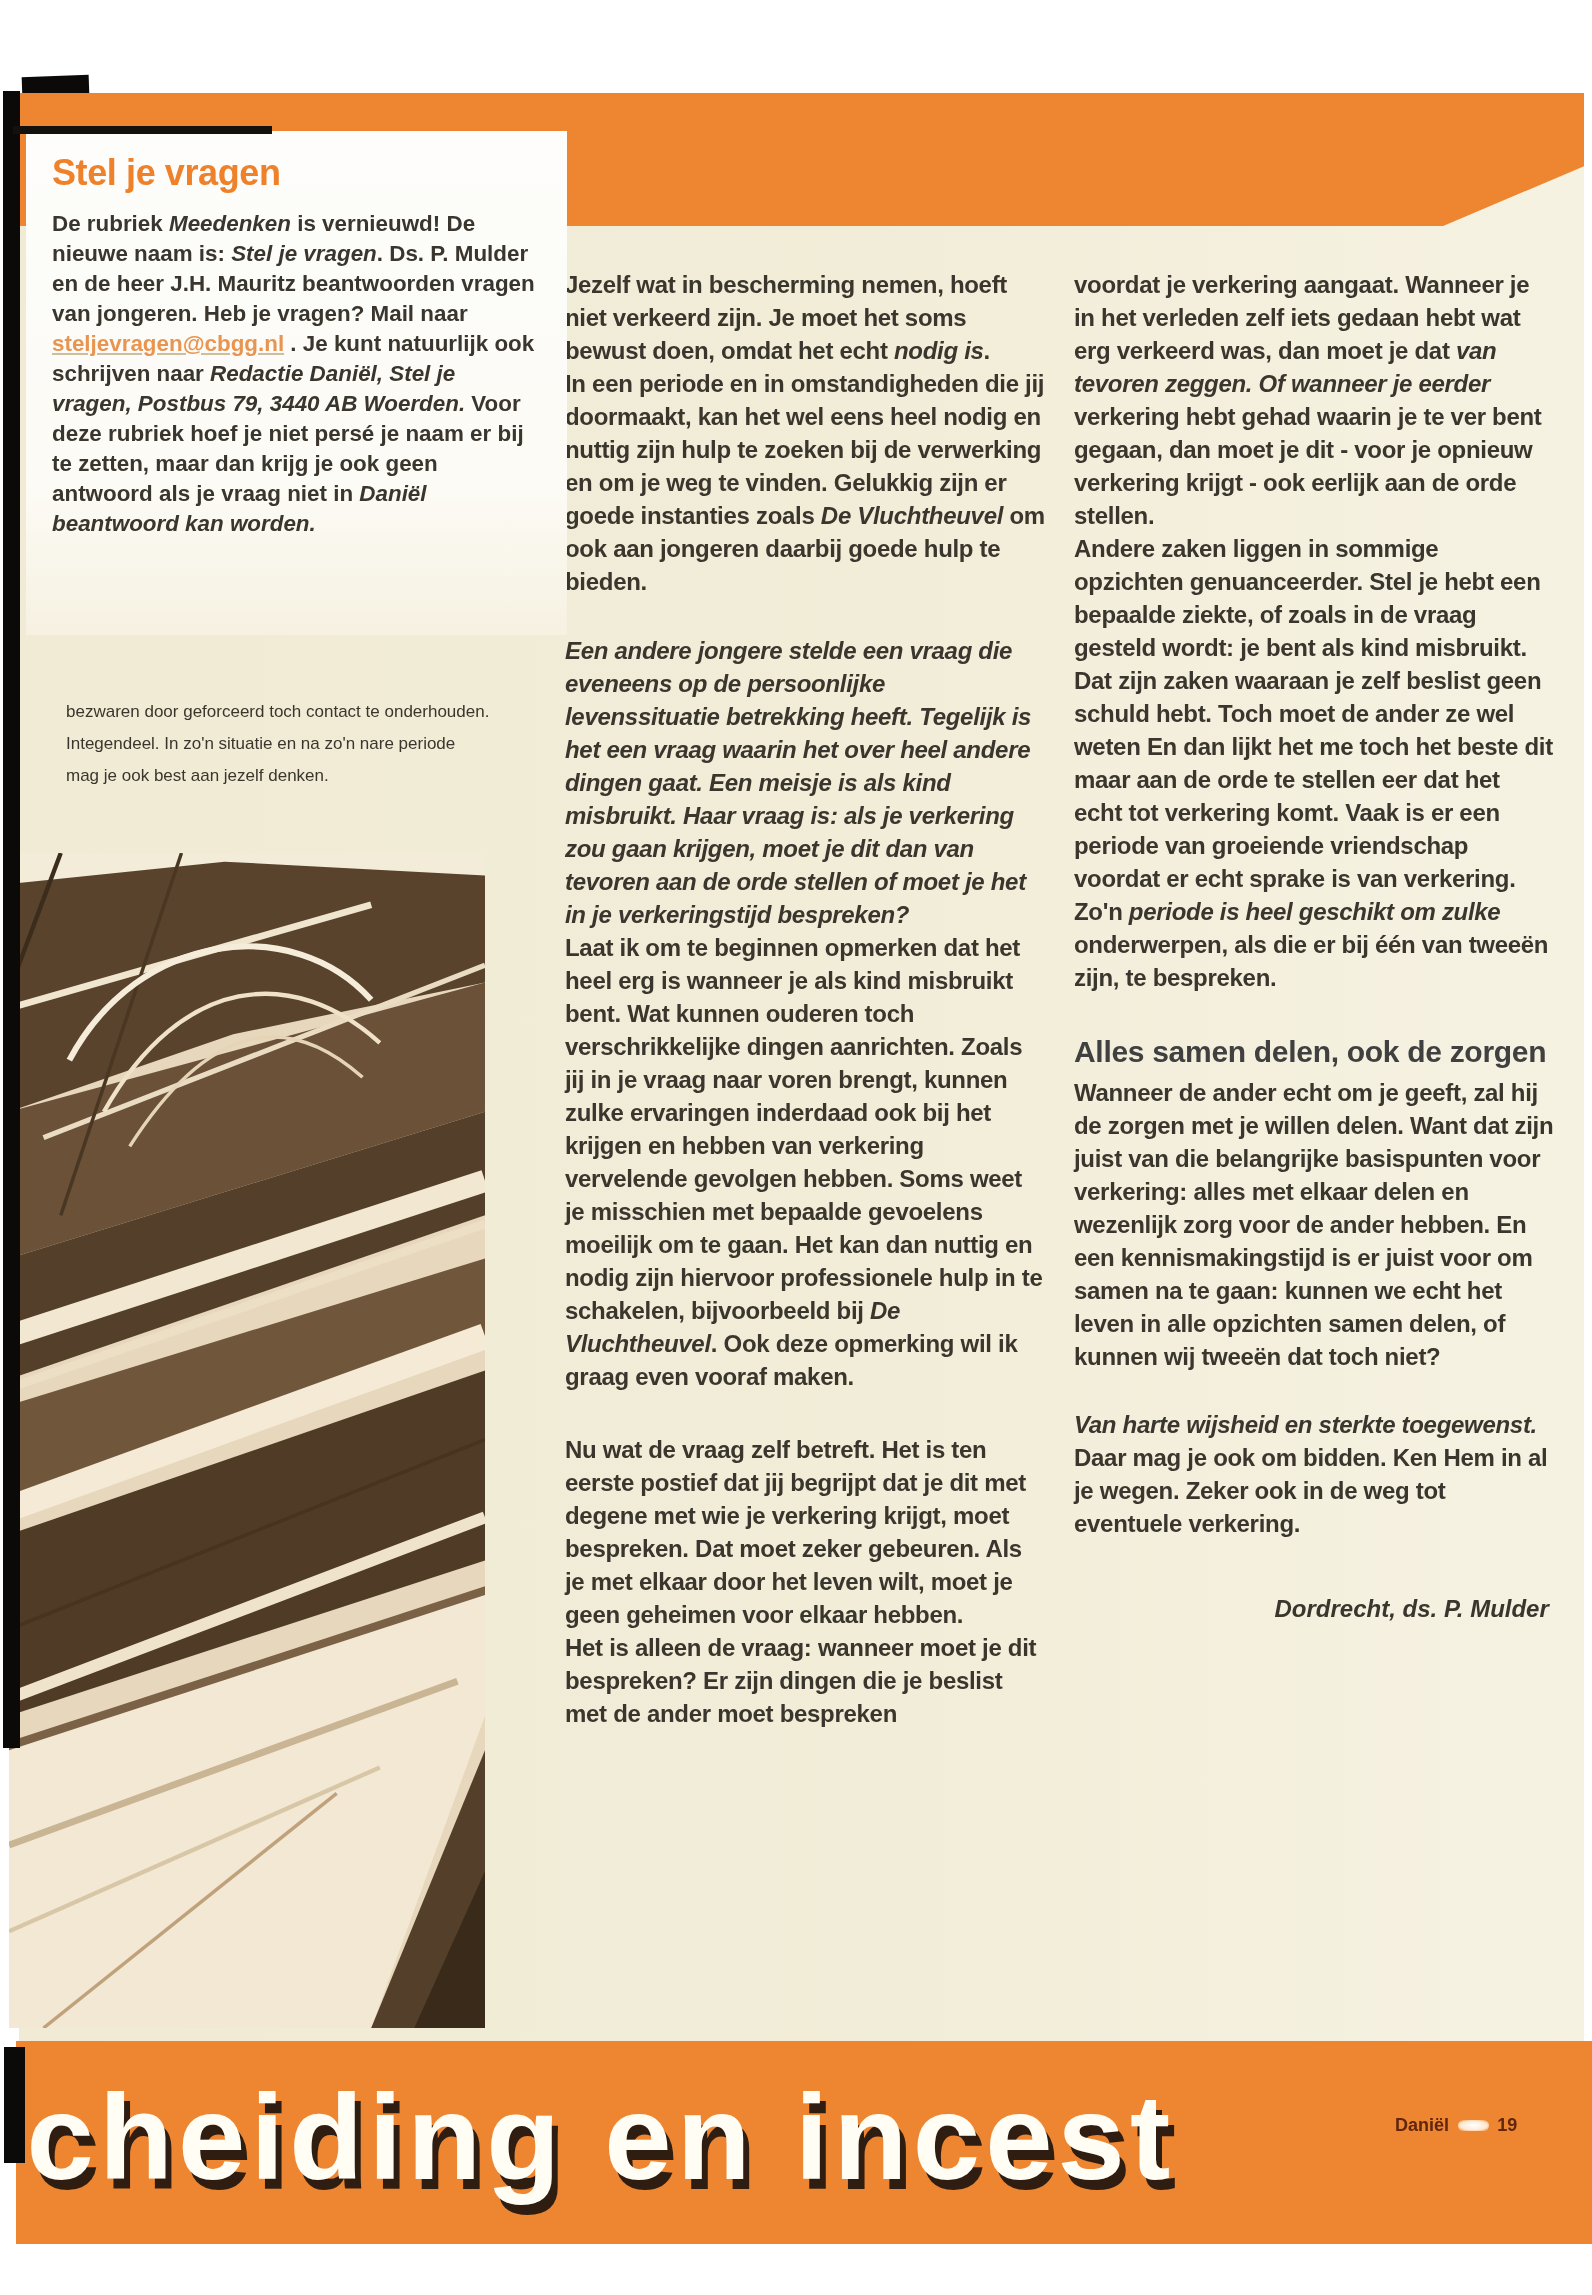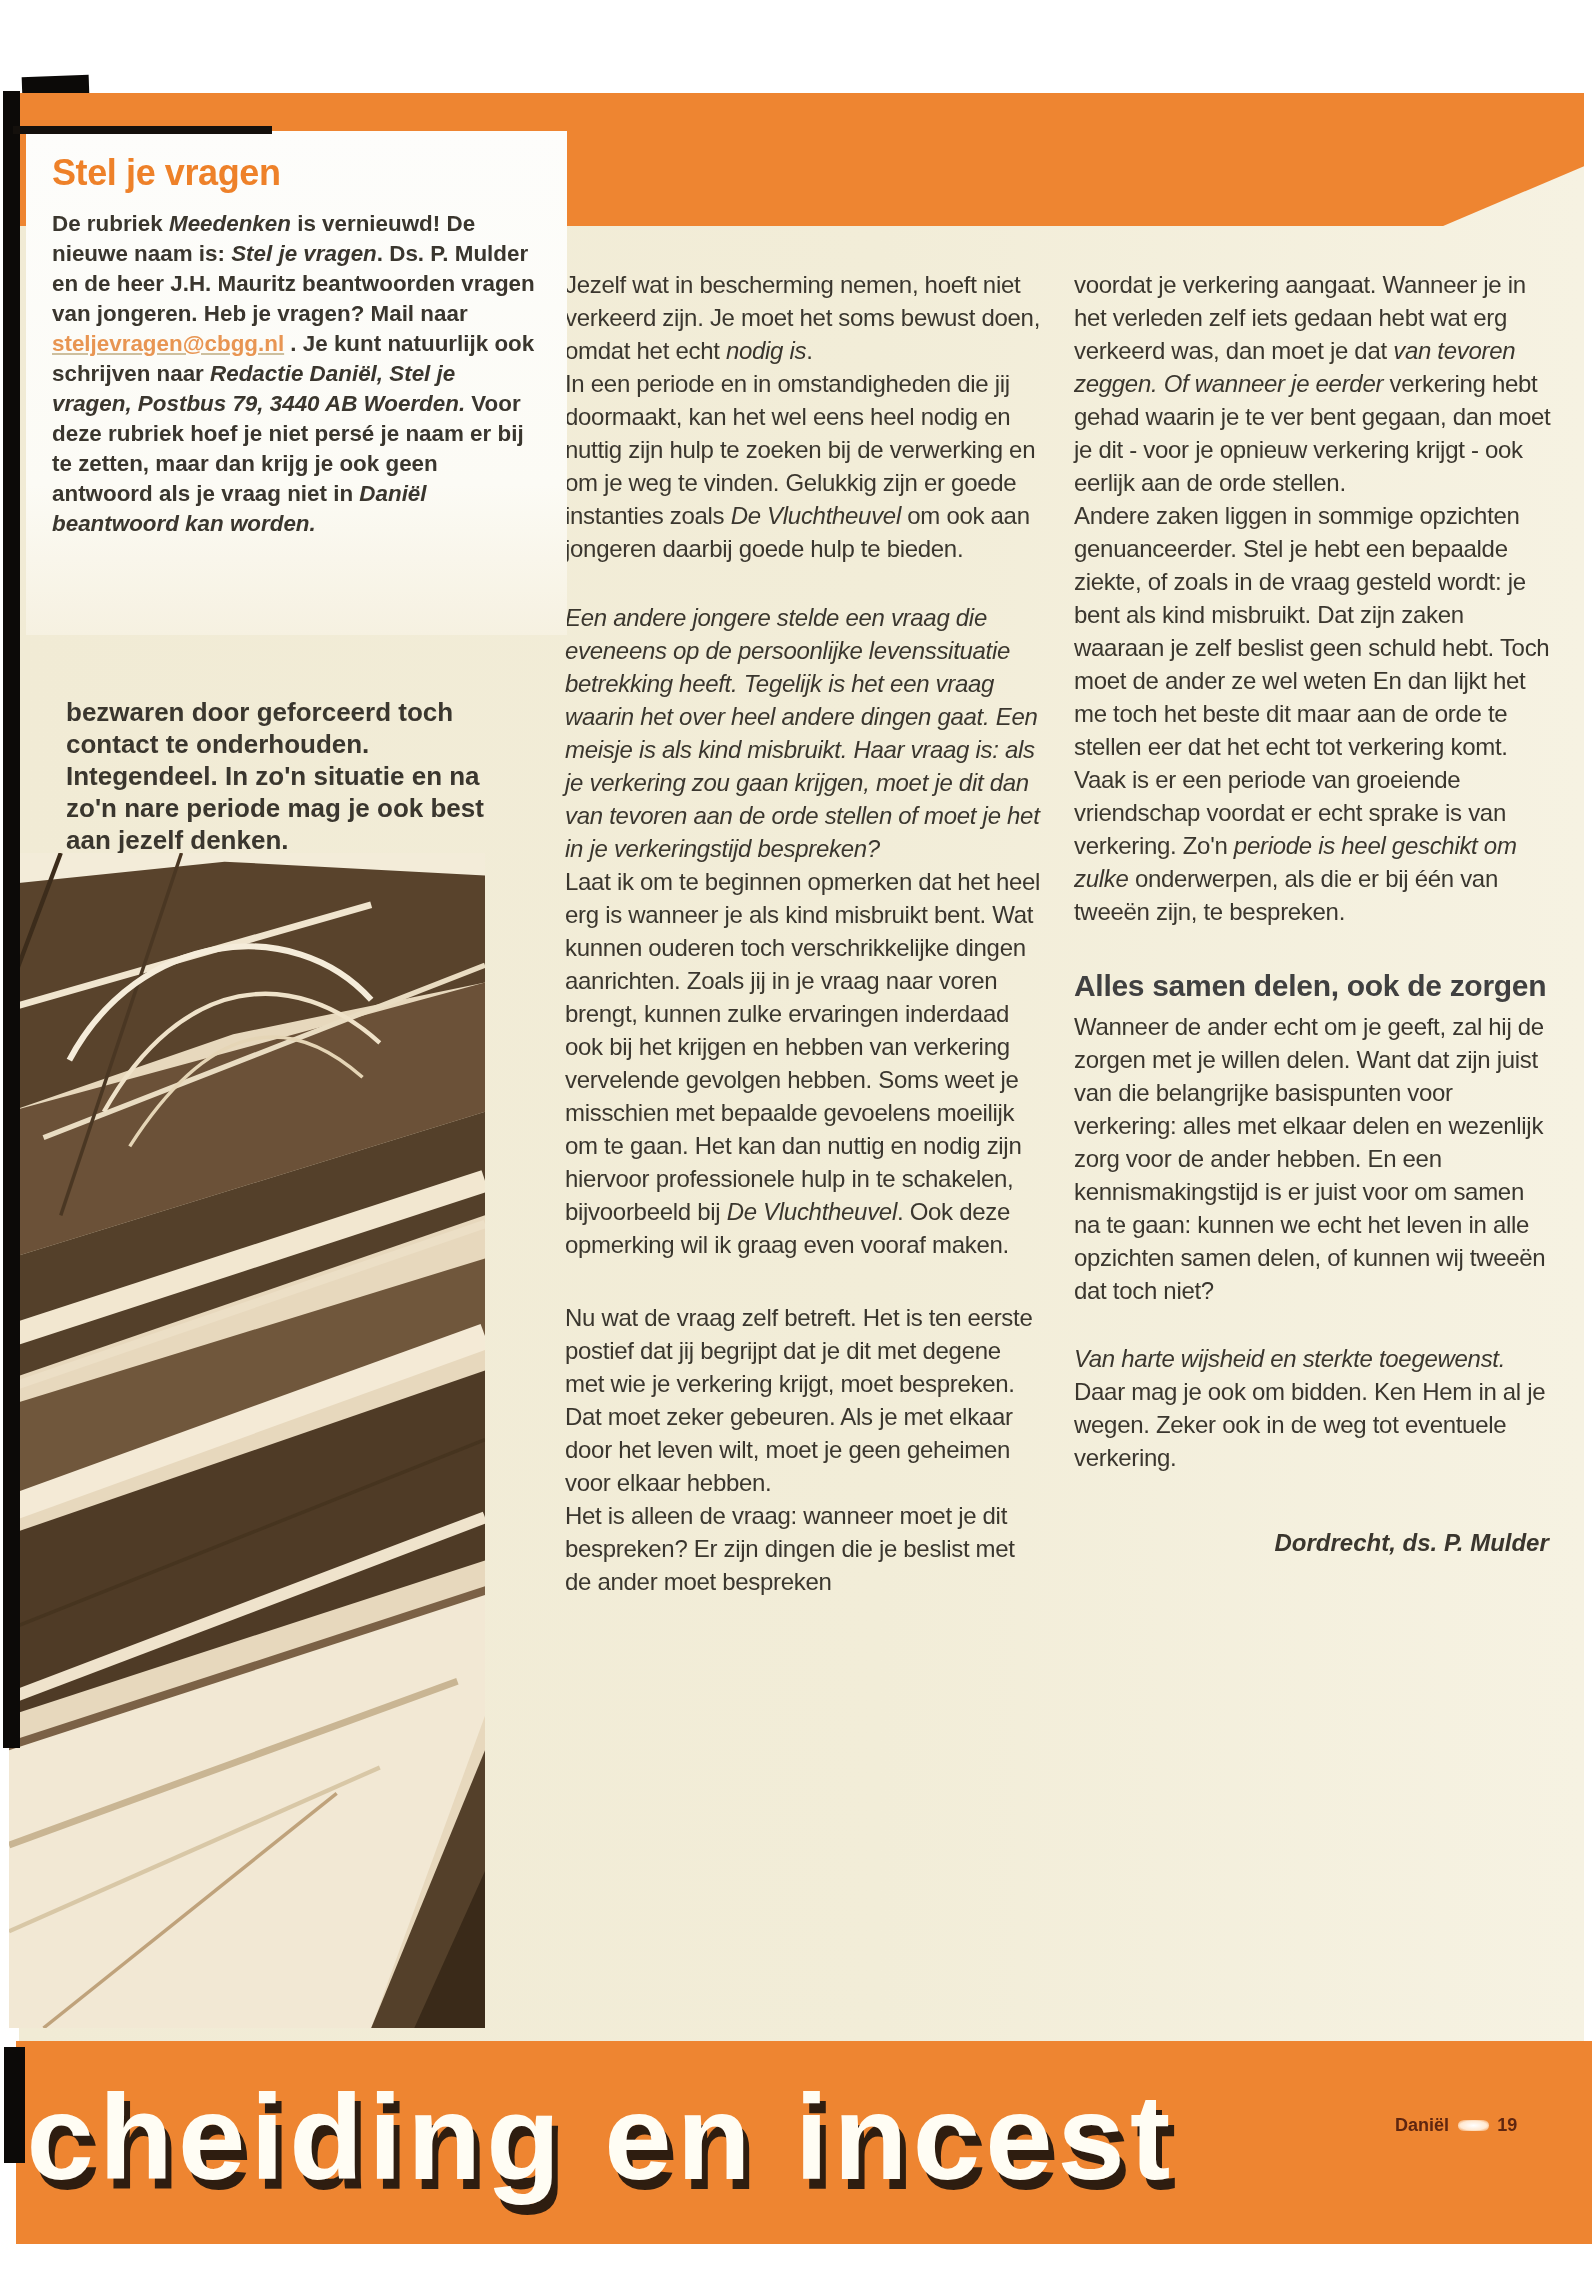--- a/index.html
+++ b/index.html
@@ -18,25 +18,25 @@
     clip-path:polygon(0 0,100% 0,100% 55%,91% 100%,0 100%);z-index:2;}
   
   .sidebar-box{position:absolute;left:26px;top:131px;width:541px;height:504px;z-index:4;
     background:linear-gradient(180deg,#fdfdfb 0%,#fcfbf5 70%,#f6f1e1 100%);
     padding:22.4px 26px;box-sizing:border-box;}
   .sidebar-box h2{margin:0 0 15.5px 0;font-size:36px;line-height:40px;color:#ee8129;letter-spacing:-0.4px;}
   .box-text{margin:0;font-size:22.4px;line-height:30px;font-weight:bold;color:#3a362e;}
   
   .rich,.para{white-space:pre-line;}
   .left-para{position:absolute;left:66px;top:696px;width:425px;margin:0;z-index:3;
-    font-size:26px;line-height:32px;font-weight:bold;}
+    font-size:17px;line-height:32px;font-weight:normal;}
   .col{position:absolute;top:268px;width:480px;z-index:3;}
   .col-mid{left:565px;}
   .col-right{left:1074px;}
-  .para{margin:0;font-size:24px;line-height:33px;font-weight:normal;letter-spacing:-0.3px;}
+  .para{margin:0;font-size:24px;line-height:33px;font-weight:bold;letter-spacing:-0.3px;}
   .mb42{margin-bottom:36px;}
   .mb46{margin-bottom:40px;}
   .mb40{margin-bottom:35px;}
   .col-heading{margin:0 0 7px 0;font-size:30px;line-height:35px;color:#404040;letter-spacing:-0.3px;}
   .signature{margin:55px 5.2px 0 0;text-align:right;font-size:24px;font-weight:bold;font-style:italic;}
   .seg-i{font-style:italic;}
   .seg-link{color:#e89552;text-decoration:underline;text-decoration-color:#cdbf9e;}
   
   .photo{position:absolute;left:8.6px;top:853px;width:476px;height:1175px;margin:0;z-index:5;}
   .photo svg{display:block;}

